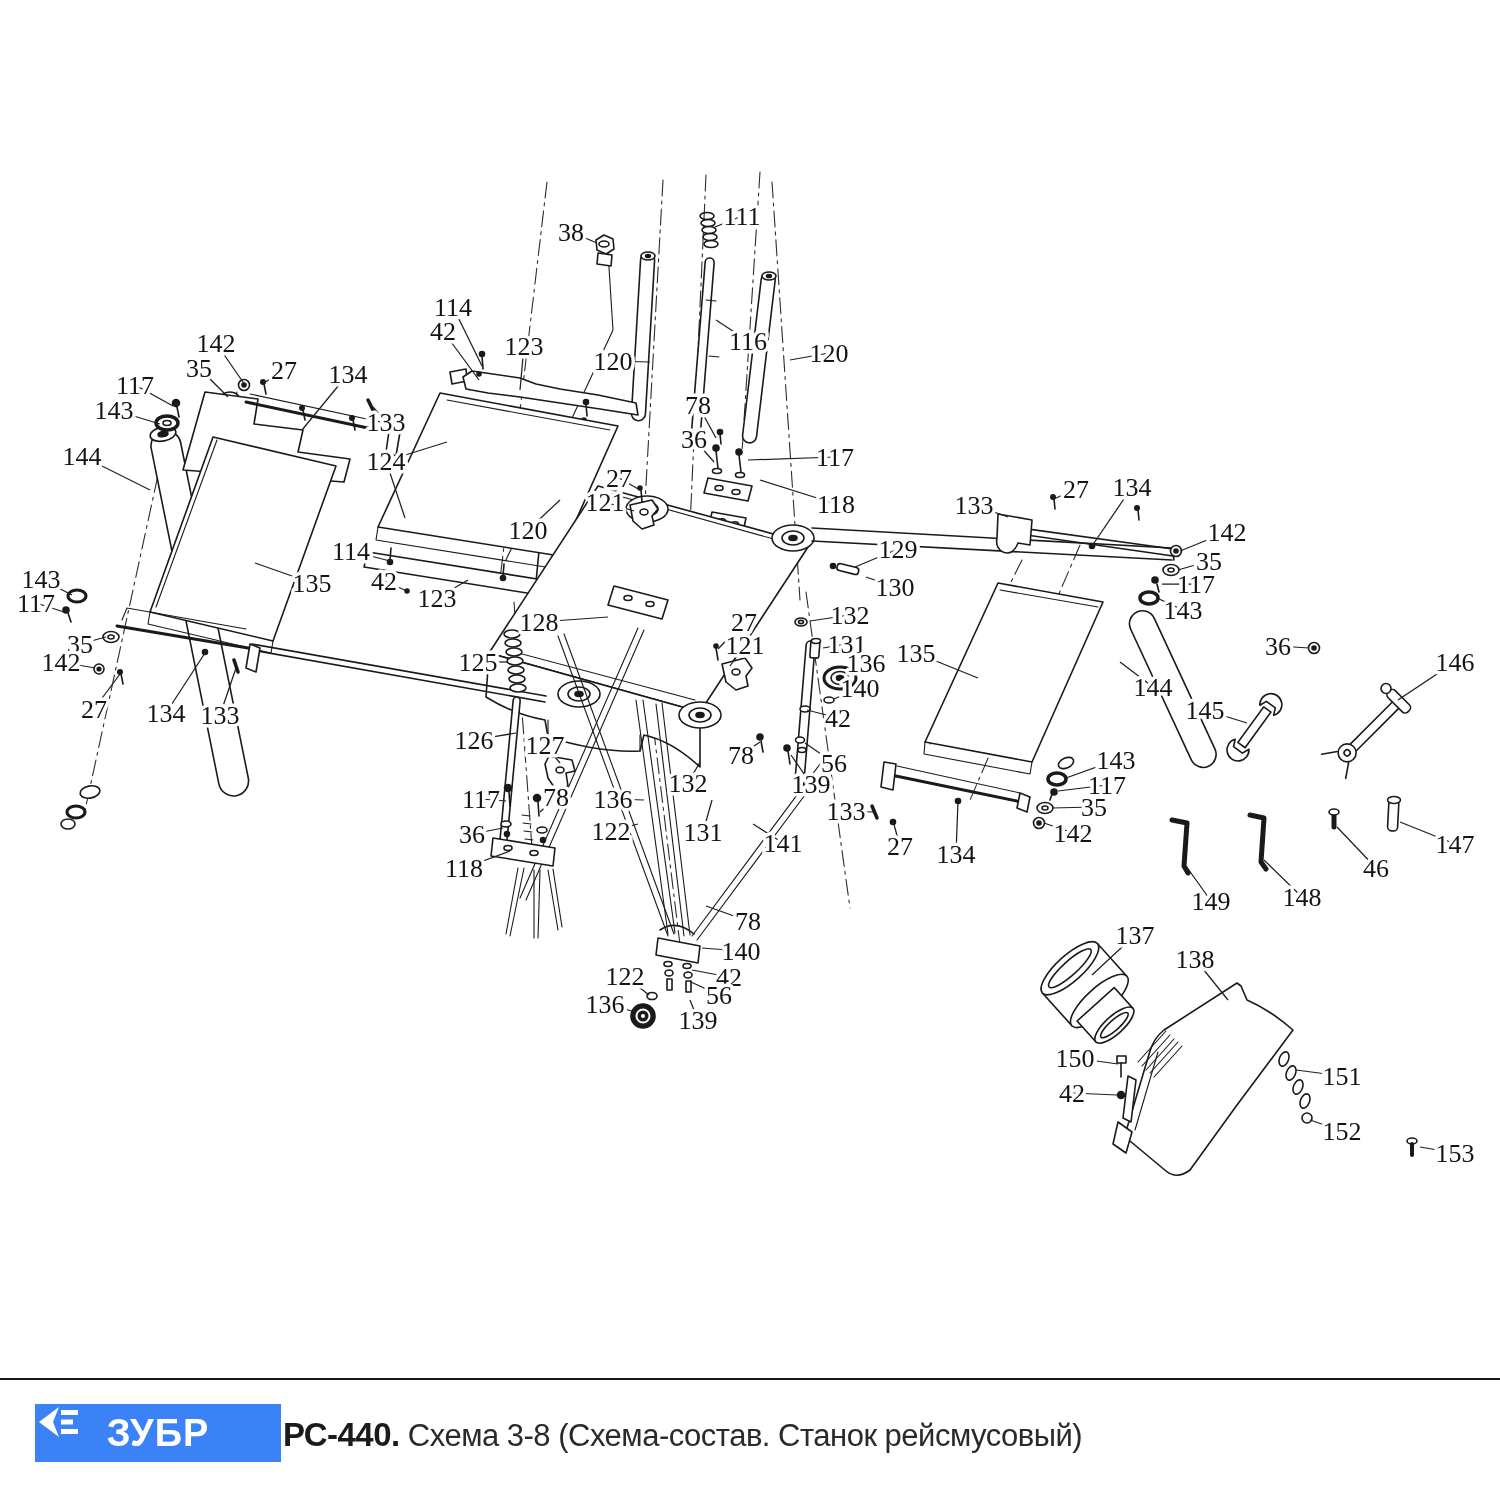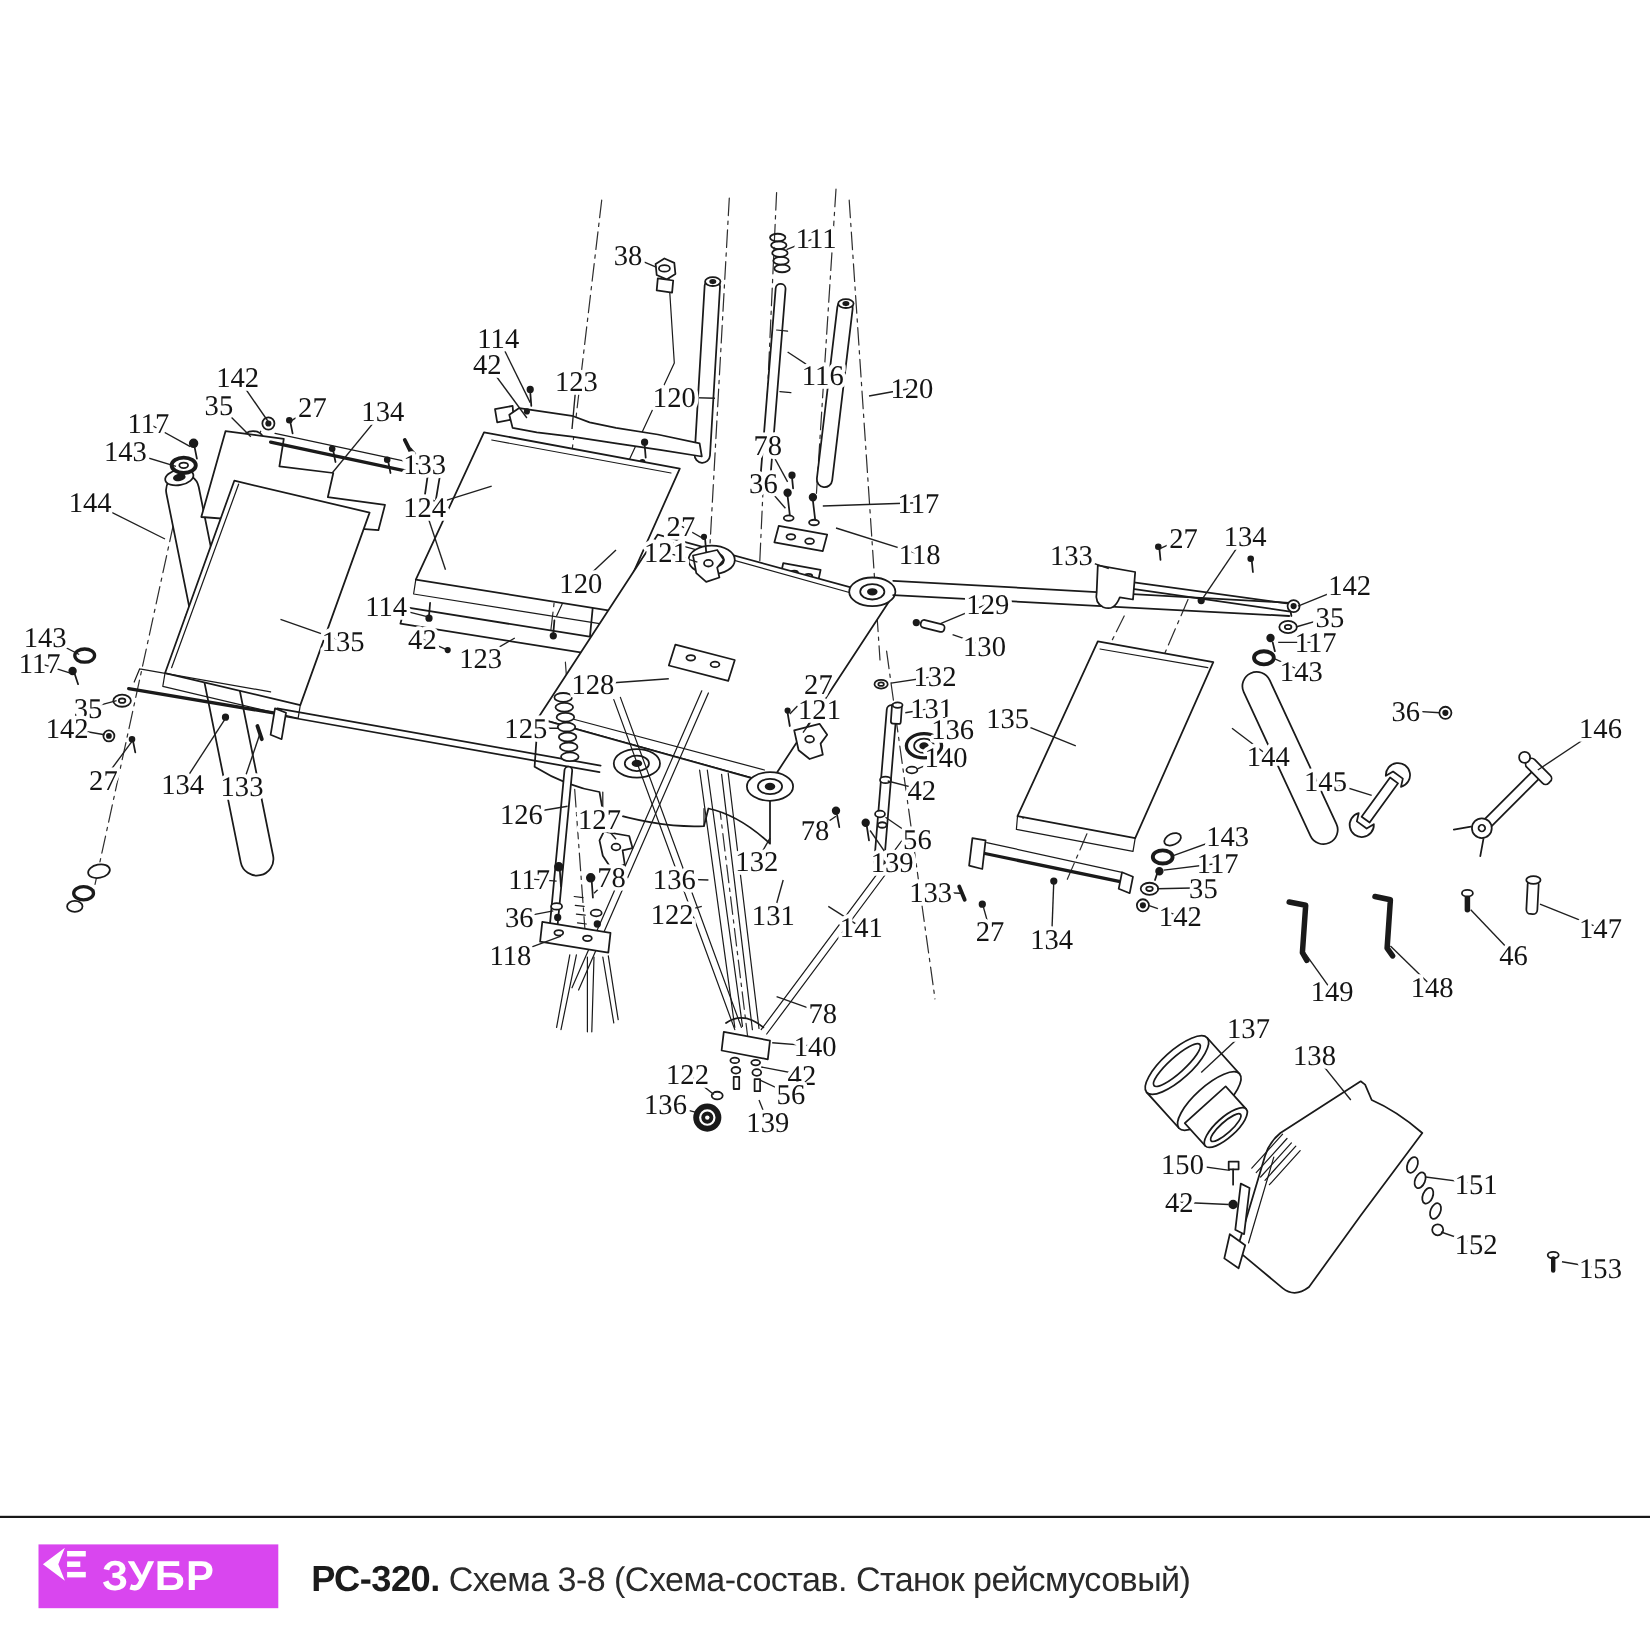--- a/index.html
+++ b/index.html
@@ -10,21 +10,21 @@
   .w{fill:#ffffff;}
   .k{fill:#1a1a1a;}
   .t1{stroke-width:1.1;}
   .t3{stroke-width:3;}
   .t4{stroke-width:3.5;}
   .cl{stroke:#2e2e2e;stroke-width:1.1;stroke-dasharray:16 5 3 5;fill:none;}
   .part-num{font:26px "Liberation Serif","DejaVu Serif",serif;fill:#141414;text-anchor:middle;
             paint-order:stroke;stroke:#ffffff;stroke-width:7px;stroke-linejoin:round;}
   .leader{stroke:#1f1f1f;stroke-width:1.25;}
   .footer-rule{position:absolute;left:0;top:1378px;width:1500px;height:2px;background:#181818;}
-  .brand-box{position:absolute;left:35px;top:1404px;width:218px;height:58px;background:#d946ef;
+  .brand-box{position:absolute;left:35px;top:1404px;width:246px;height:58px;background:#3b82f6;
              display:flex;align-items:center;justify-content:center;gap:9px;}
   .brand-text{color:#fff;font-weight:bold;font-size:38px;letter-spacing:1px;line-height:1;}
   .caption{position:absolute;left:283px;top:1416px;font-size:31px;color:#1b1b1b;white-space:nowrap;
            letter-spacing:-0.5px;}
   .caption b{font-weight:bold;font-size:33px;}
   .caption span{font-weight:normal;color:#2a2a2a;}
 </style>
 </head>
 <body>
 
@@ -561,16 +561,16 @@
 <div class="brand-box">
   <svg width="46" height="36" viewBox="0 0 46 36">
     <path fill="#ffffff" d="M24,3 L4,18 L24,33 L18,18 Z"></path>
     <rect fill="#ffffff" x="26" y="6" width="17" height="5"></rect>
     <rect fill="#ffffff" x="26" y="15.5" width="12" height="5"></rect>
     <rect fill="#ffffff" x="26" y="25" width="17" height="5"></rect>
   </svg>
   <span class="brand-text">ЗУБР</span>
 </div>
 <div class="caption">
-  <b>РС-320.</b><span> Схема 3-8 (Схема-состав. Станок рейсмусовый)</span>
+  <b>РС-440.</b><span> Схема 3-8 (Схема-состав. Станок рейсмусовый)</span>
 </div>
 
 </div>
 
 </body></html>

